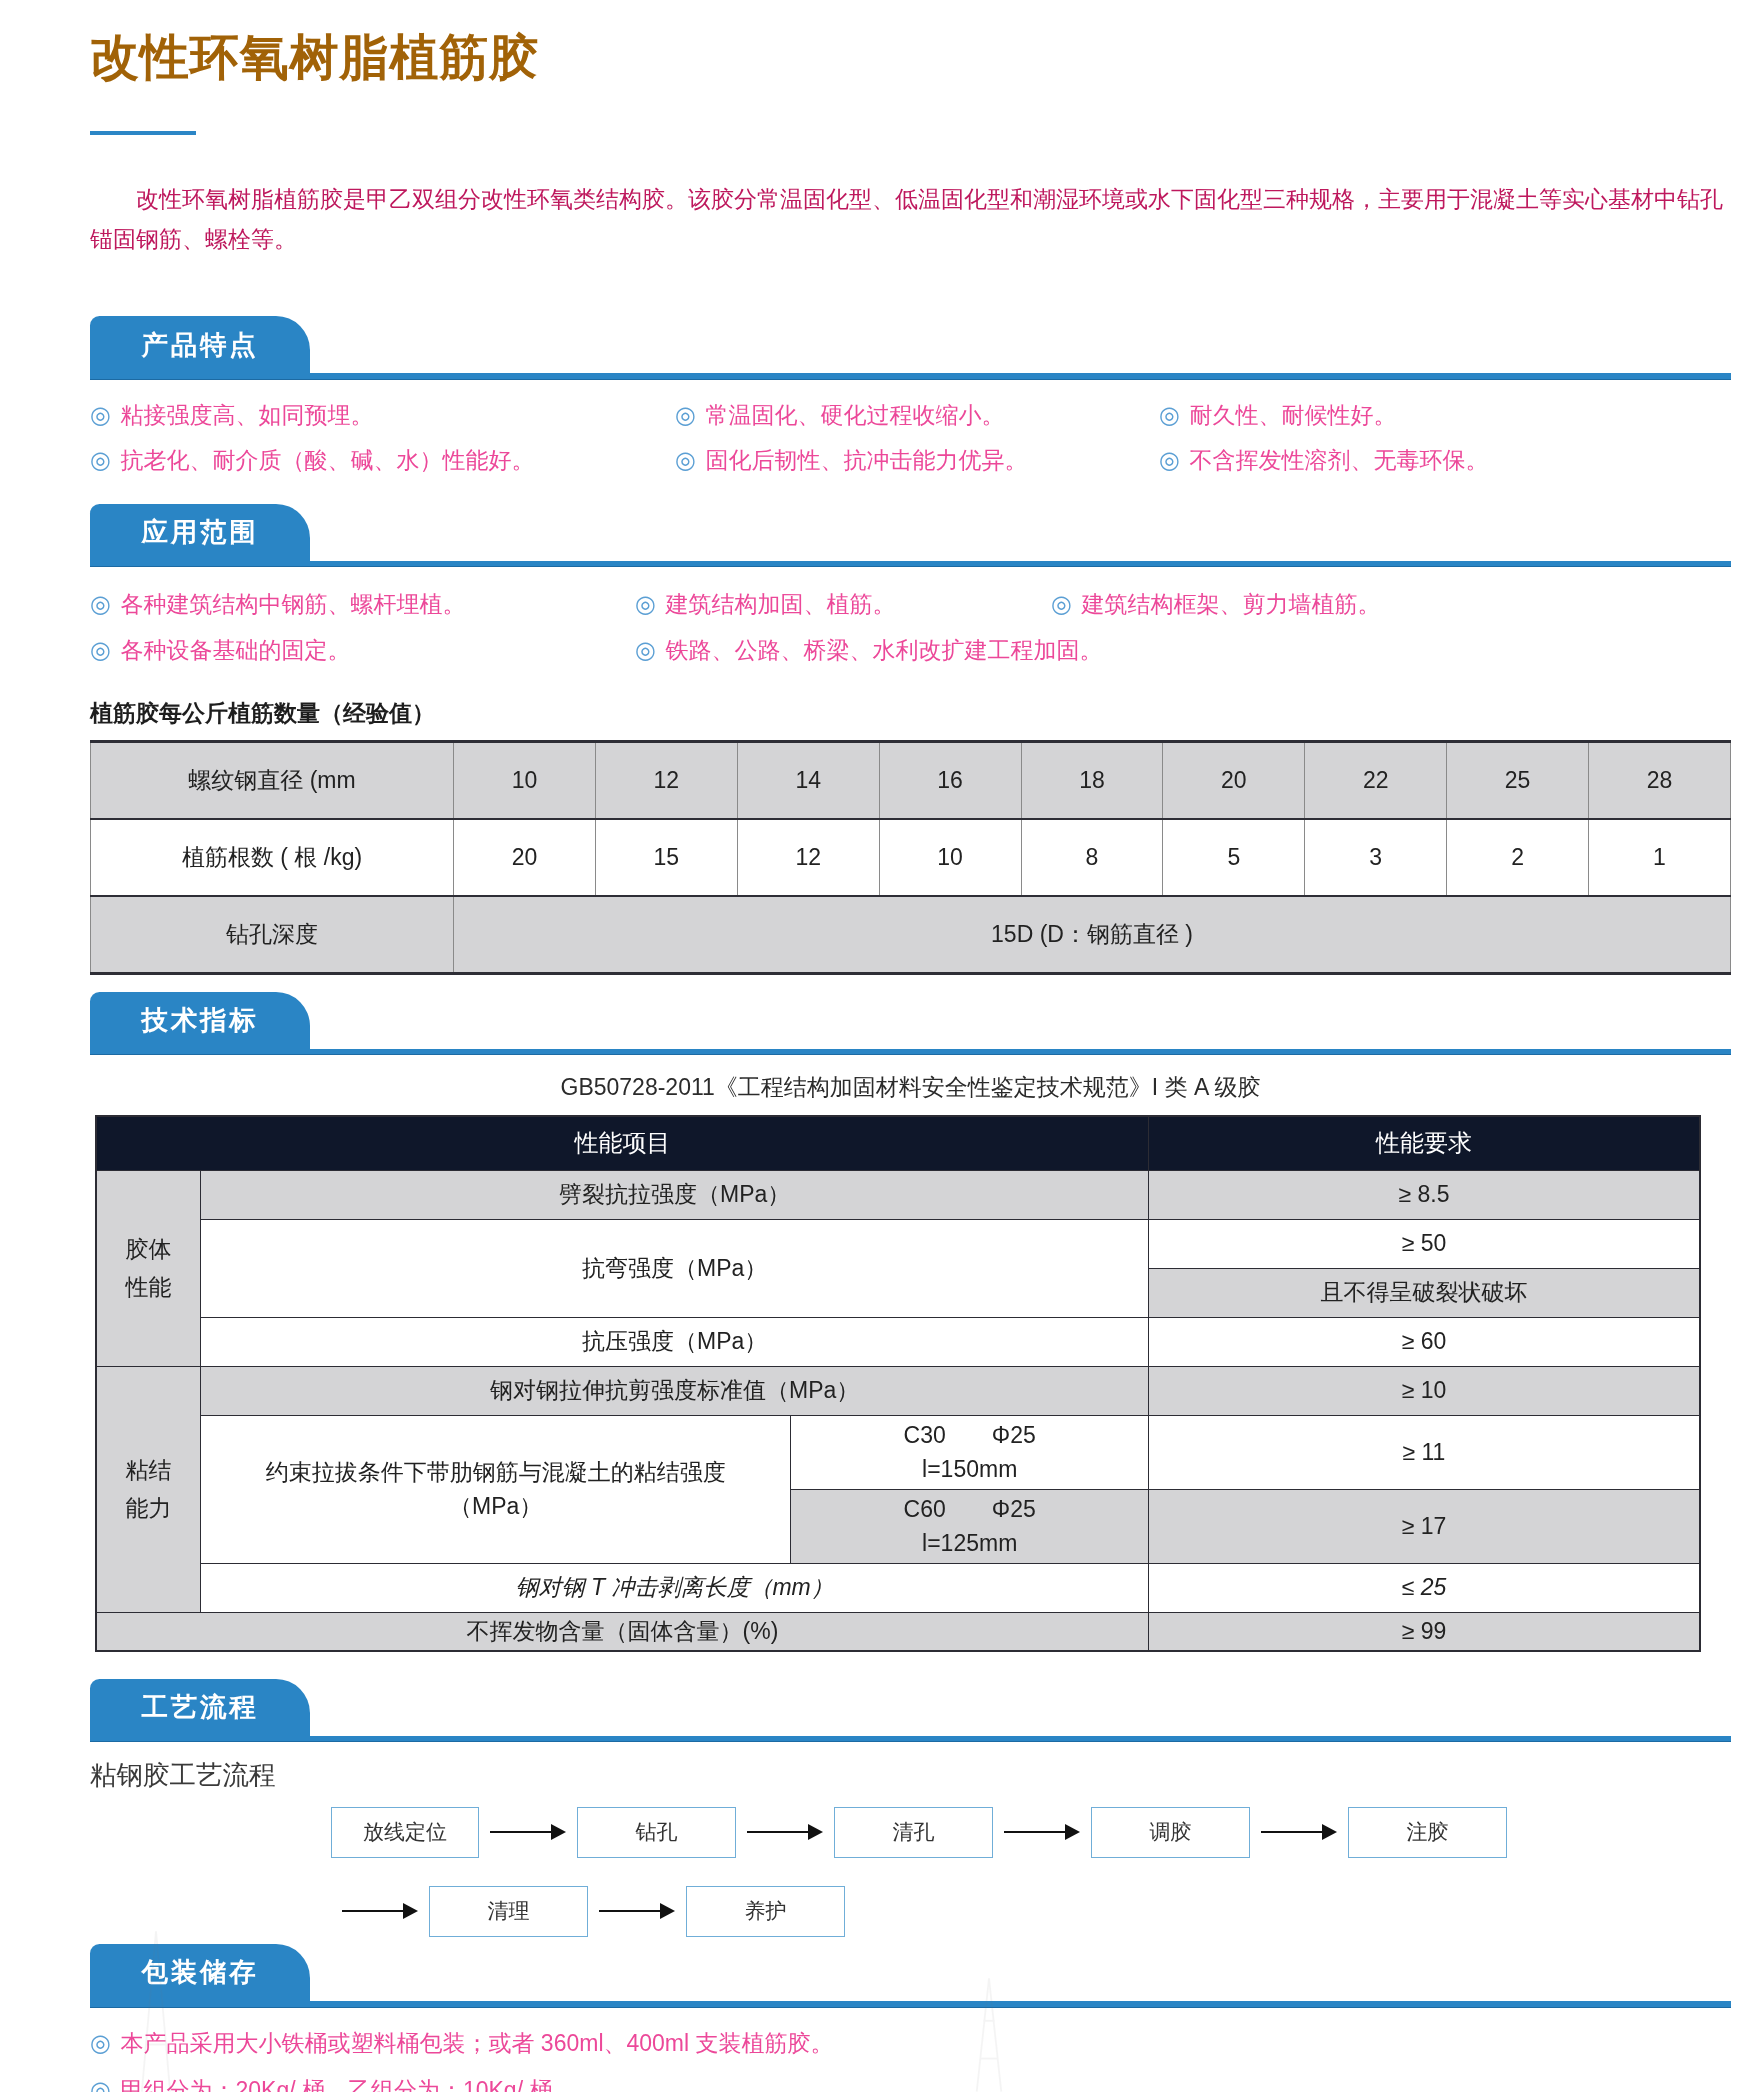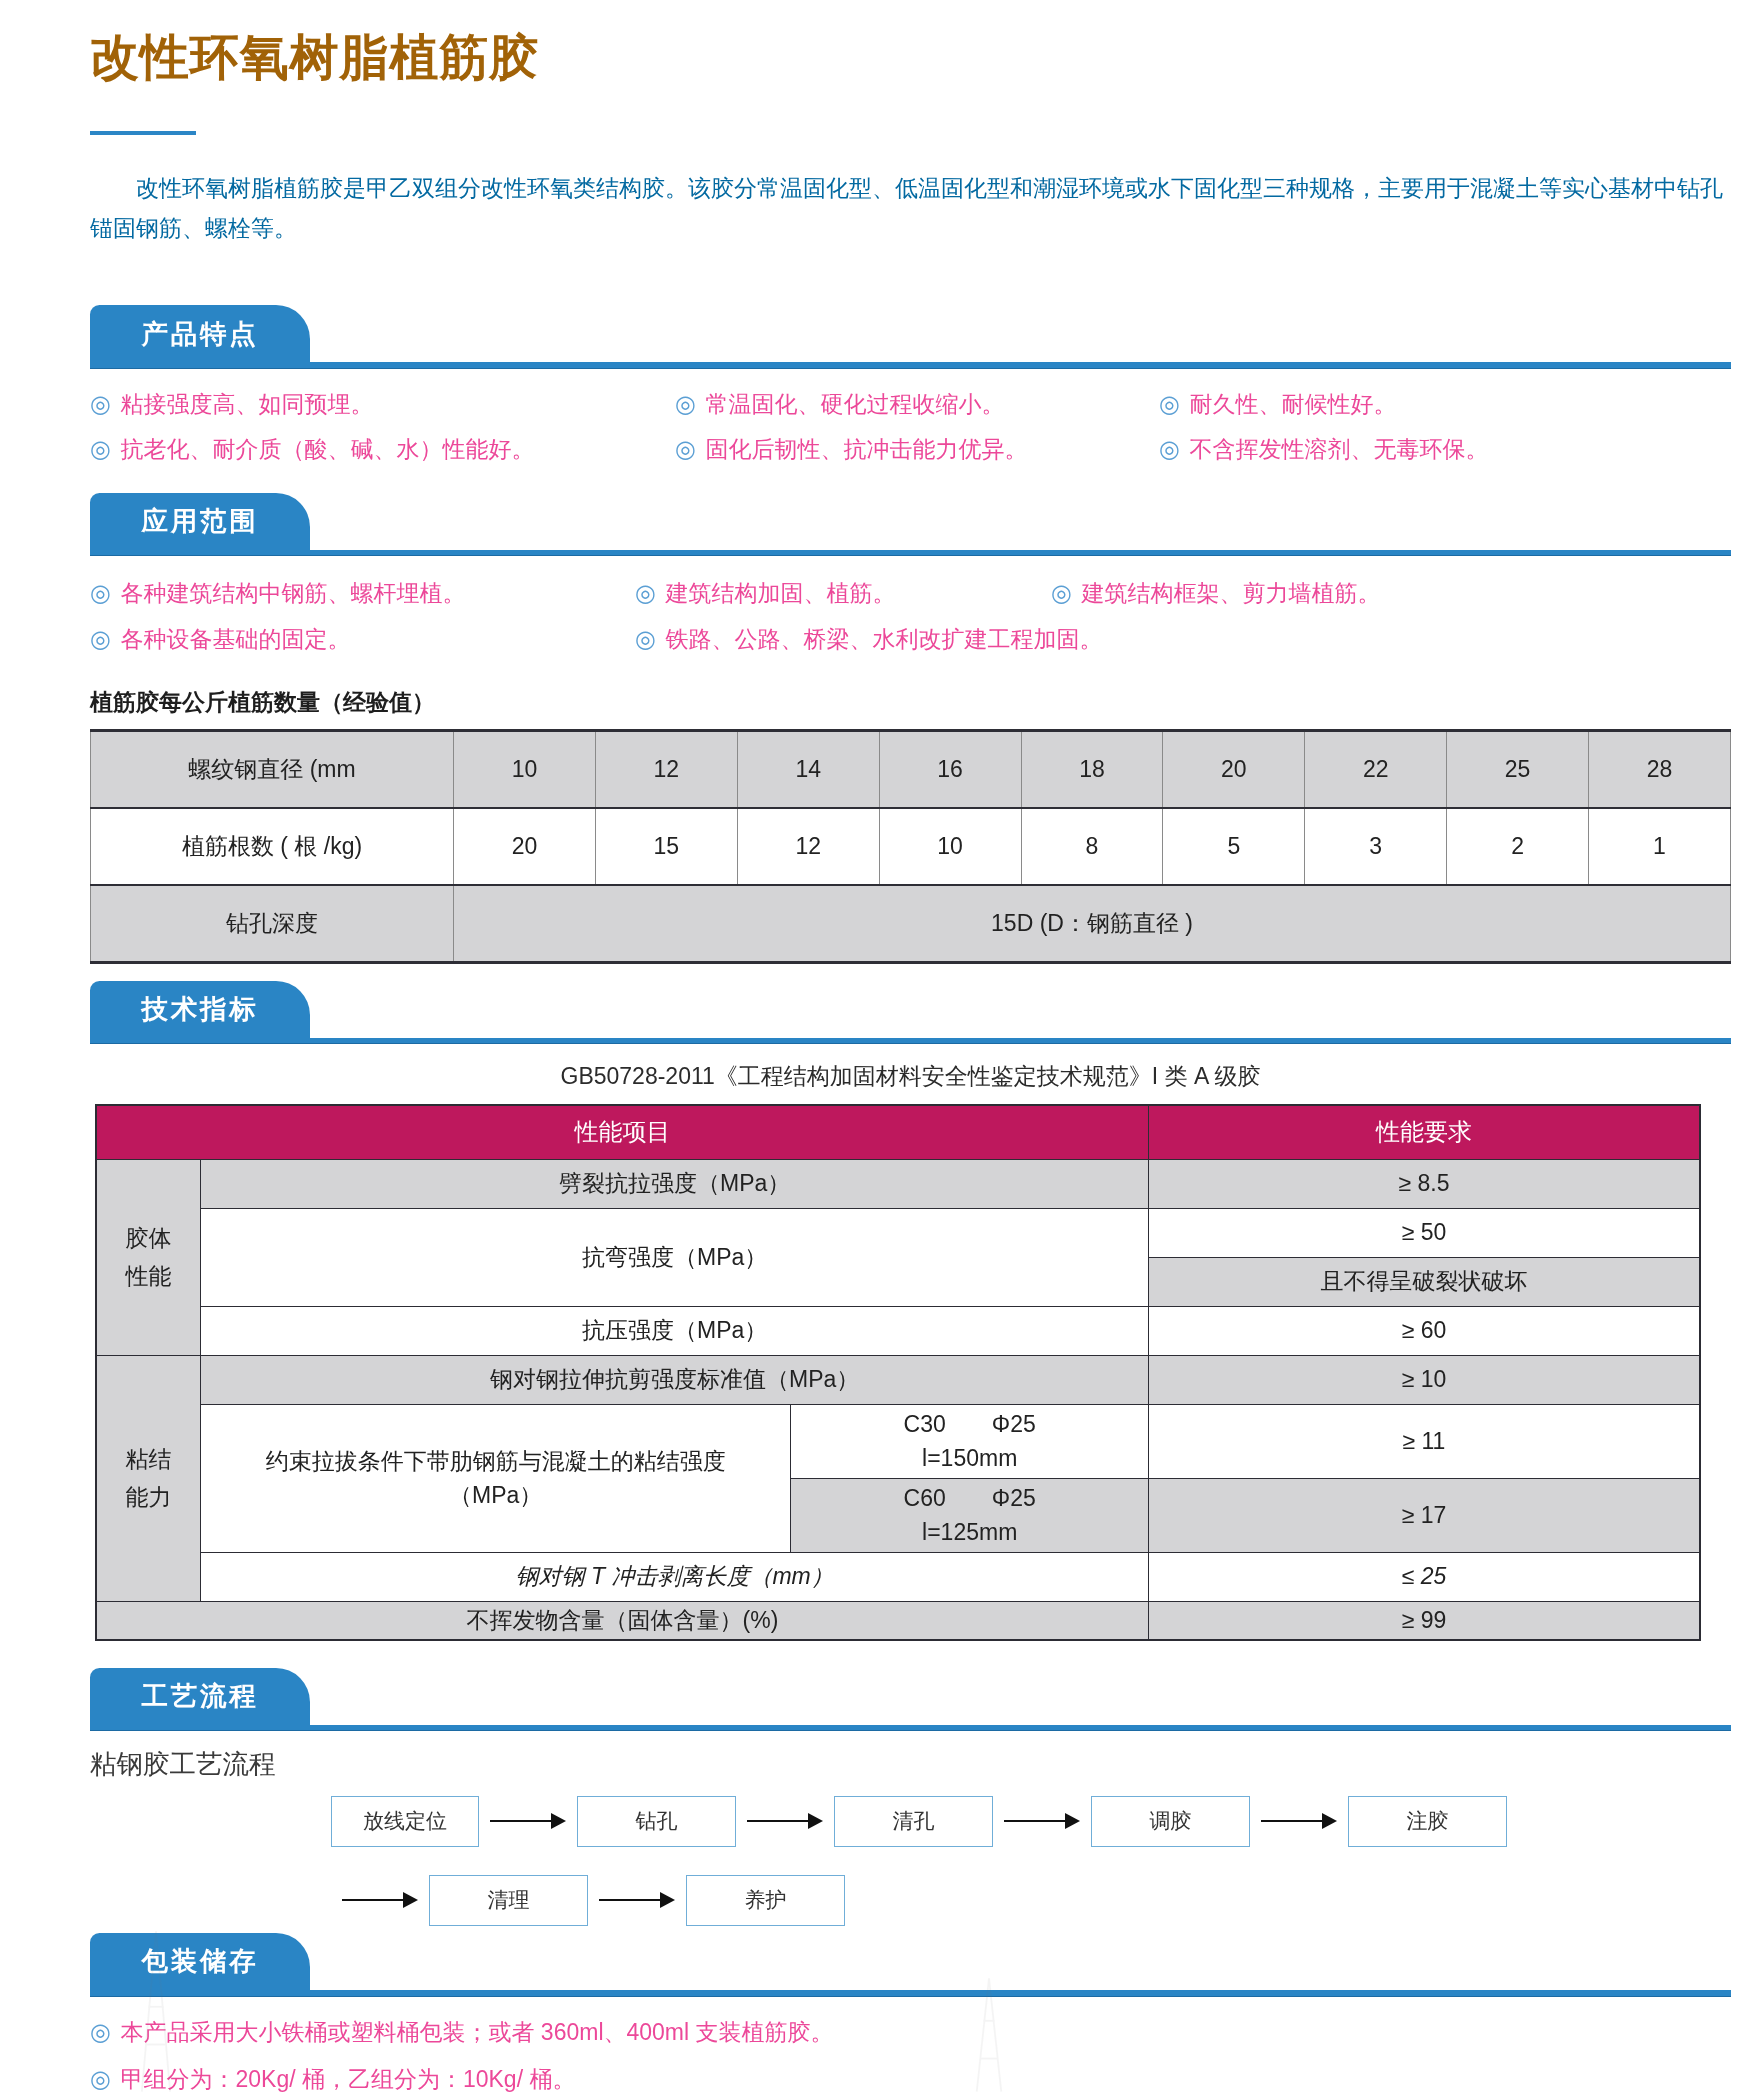--- a/index.html
+++ b/index.html
@@ -4,21 +4,21 @@
 <style>
   html,body{margin:0;padding:0;}
   body{
     width:1759px;height:2092px;background:#ffffff;position:relative;overflow:hidden;
     font-family:"Liberation Sans","DejaVu Sans",sans-serif;color:#333;
   }
   .content{padding:24.6px 28px 0 90px;position:relative;}
 
   .page-title{font-size:49px;font-weight:bold;color:#a16207;margin:0;letter-spacing:0.9px;}
   .title-dash{width:106px;height:4.7px;background:#2b86c6;margin-top:40px;}
-  .intro{margin-top:33px;width:1641px;font-size:23px;line-height:40px;color:#0369a1;text-indent:2em;}
+  .intro{margin-top:44px;width:1641px;font-size:23px;line-height:40px;color:#be185d;text-indent:2em;}
 
   .sec{width:1641px;}
   .sec-badge{
     display:inline-block;min-width:144px;text-align:center;background:#2a85c5;color:#fff;
     font-size:26.5px;font-weight:bold;padding:10.4px 38px;border-radius:9.5px 34px 0 0;
     letter-spacing:2.8px;vertical-align:bottom;
   }
   .sec-line{height:5.7px;background:#2a85c5;border-bottom:0.9px solid #1c6aa3;}
 
   .blt-item{display:flex;align-items:flex-start;}
@@ -34,21 +34,21 @@
   table.dosage{border-collapse:collapse;margin-top:11.4px;width:1641px;table-layout:fixed;
     border-top:3.8px solid #2e2e36;border-bottom:3.8px solid #2e2e36;}
   table.dosage td{border-left:0.9px solid #8a8a8a;border-right:0.9px solid #8a8a8a;
     text-align:center;font-size:23px;color:#222;height:51px;padding:12px;}
   table.dosage tr.sep td{border-top:2.8px solid #2e2e36;}
   .gray{background:#d4d4d6;}
 
   .std-caption{margin-top:17px;width:1641px;text-align:center;font-size:23px;color:#2b2b2b;}
 
   table.tech{border-collapse:collapse;margin:11.4px 0 0 4.7px;width:1603px;table-layout:fixed;border:2.8px solid #2c2c34;}
-  table.tech th{background:#be185d;color:#fff;font-weight:normal;font-size:24px;height:53px;border:1.9px solid #2c2c34;padding:0;}
+  table.tech th{background:#0f172a;color:#fff;font-weight:normal;font-size:24px;height:53px;border:1.9px solid #2c2c34;padding:0;}
   table.tech td{border:1.9px solid #2c2c34;text-align:center;font-size:23px;color:#222;padding:0;}
   table.tech td.thin-top{border-top-width:0.9px;}
   .grp-line{display:block;line-height:38px;}
   .cell-line{display:block;line-height:34px;}
 
   .flow-sub{margin-top:15px;font-size:26.5px;color:#3a3a3a;}
   .flow-row{display:flex;align-items:center;margin-left:241px;}
   .flow-row.r1{margin-top:13.2px;}
   .flow-row.r2{margin-top:28px;}
   .fbox{height:51px;border:1.9px solid #70aed8;display:flex;align-items:center;justify-content:center;

